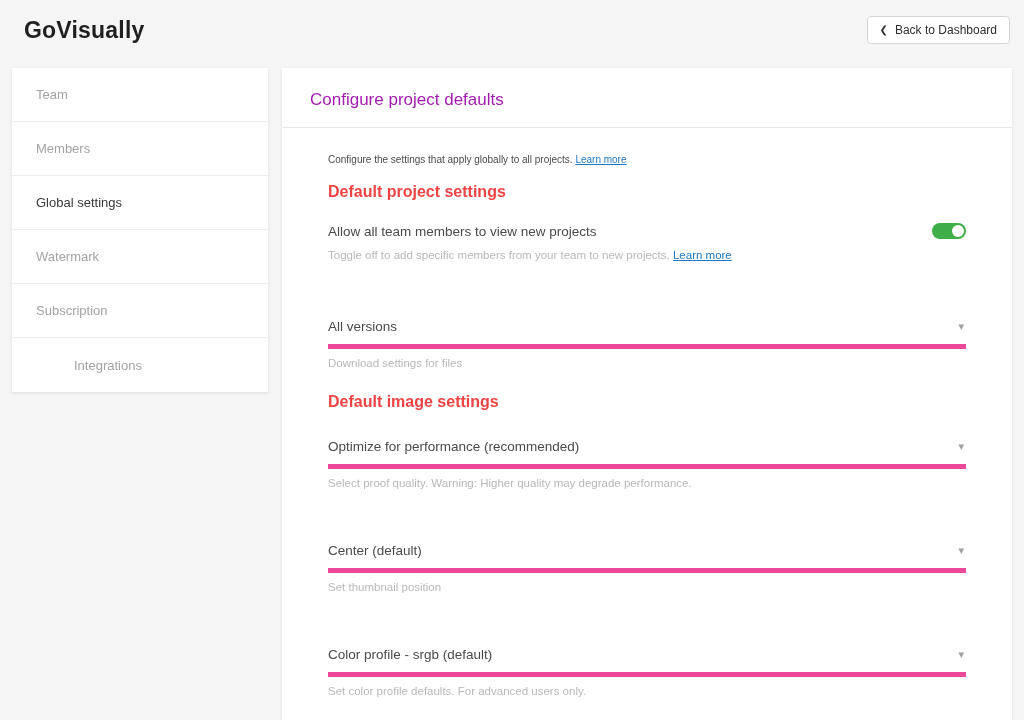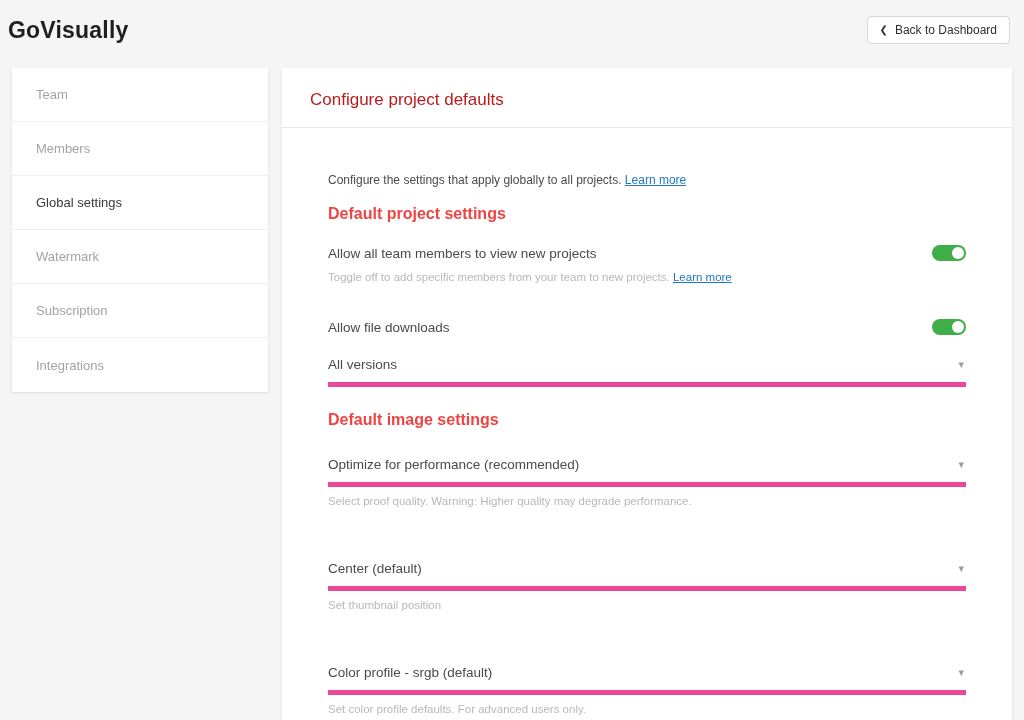--- a/index.html
+++ b/index.html
@@ -11,21 +11,21 @@
     overflow: hidden;
     position: relative;
   }
 
   
   .topbar {
     height: 56px;
     display: flex;
     justify-content: space-between;
     align-items: center;
-    padding: 4px 14px 0 8px;
+    padding: 4px 14px 0 24px;
   }
   .logo {
     font-size: 23px;
     font-weight: 700;
     color: #1f1f1f;
     letter-spacing: 0.2px;
   }
   .back-btn {
     display: flex;
     align-items: center;
@@ -63,45 +63,44 @@
   .sidebar-item {
     height: 54px;
     display: flex;
     align-items: center;
     padding: 0 24px;
     font-size: 13px;
     color: #a3a3a3;
     border-bottom: 1px solid #efefef;
     cursor: pointer;
   }
-  .sidebar-item:last-child { border-bottom: none; }
+  .sidebar-item:last-child { border-bottom: none; margin-left: 38px; }
   .sidebar-item.active { color: #3a3a3a; }
 
   
   .main {
     flex: 1;
     background: #ffffff;
     box-shadow: 0 1px 3px rgba(0,0,0,0.10);
     min-height: 640px;
   }
   .main-header {
     padding: 22px 31px 17px 28px;
     font-size: 17px;
-    color: #b91c1c;
+    color: #a21caf;
     border-bottom: 1px solid #e6e6e6;
   }
   .main-body {
     padding: 26px 46px 32px 46px;
   }
 
   .intro {
-    font-size: 12px;
+    font-size: 10px;
     color: #4a4a4a;
     margin-bottom: 18px;
-    margin-top: 19px;
   }
   .link {
     color: var(--link, #2178c4);
     text-decoration: underline;
     cursor: pointer;
   }
 
   .section-heading {
     font-size: 16px;
     font-weight: 700;
@@ -223,34 +222,29 @@
           <span class="knob"></span>
         </span>
       </div>
       <div class="helper">
         <span>Toggle off to add specific members from your team to new projects.</span>
         <span class="link">Learn more</span>
       </div>
 
       <div class="gap-lg"></div>
 
-      <div class="setting-row">
-        <span class="setting-label">Allow file downloads</span>
-        <span class="toggle">
-          <span class="knob"></span>
-        </span>
-      </div>
 
       <div class="gap-md"></div>
 
       <div>
         <div class="select-field">
           <span>All versions</span>
           <span class="chevron-down">▾</span>
         </div>
+        <div class="select-helper">Download settings for files</div>
       </div>
 
       <div class="section-heading image-heading-space">Default image settings</div>
 
       <div class="select-group">
         <div class="select-field">
           <span>Optimize for performance (recommended)</span>
           <span class="chevron-down">▾</span>
         </div>
         <div class="select-helper">Select proof quality. Warning: Higher quality may degrade performance.</div>

